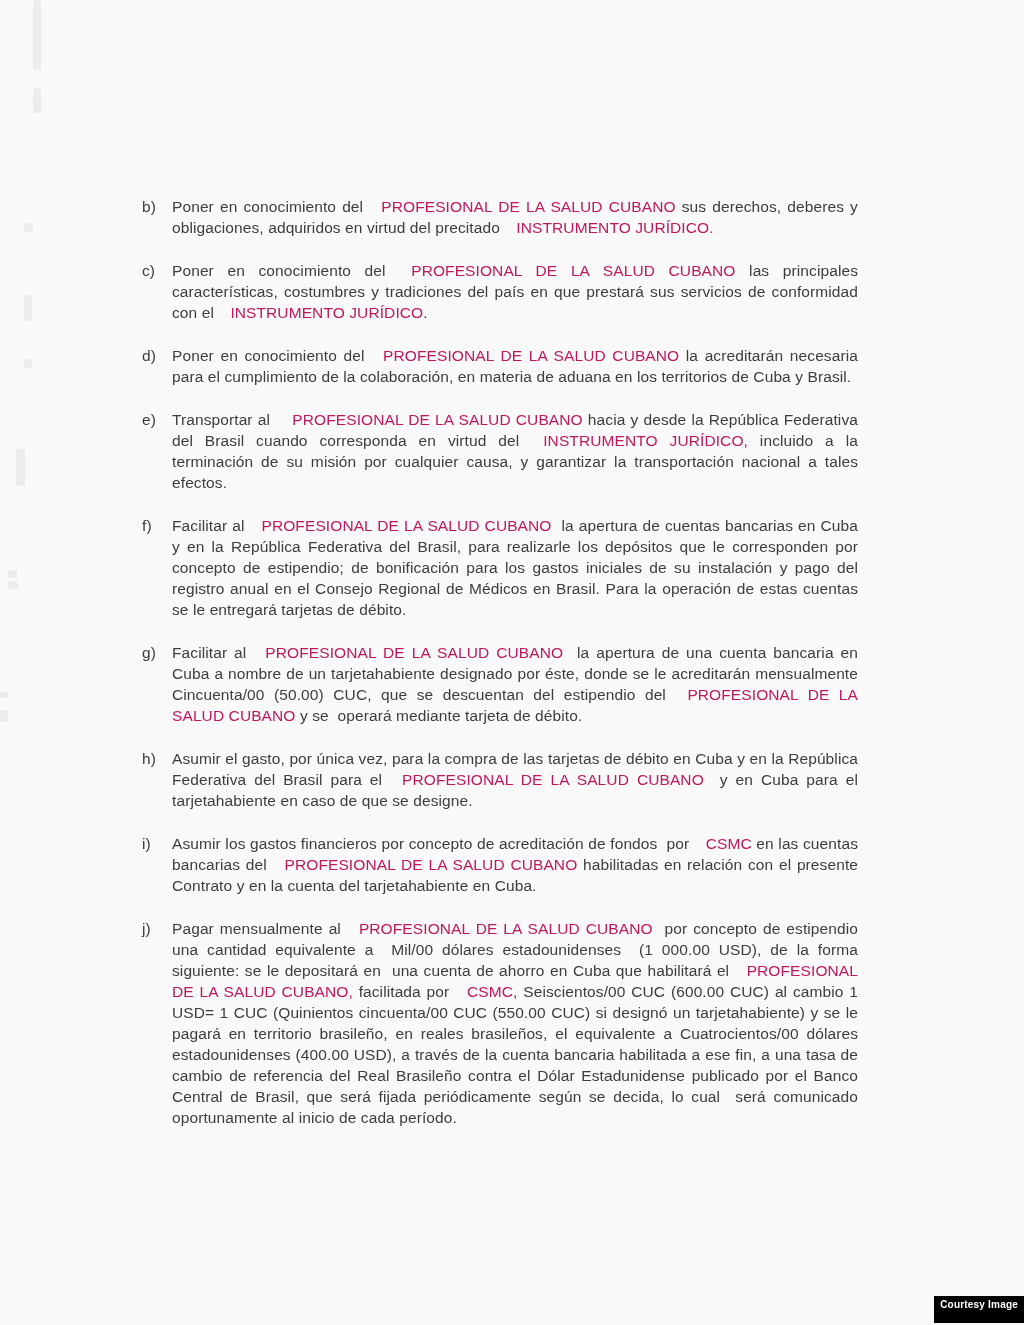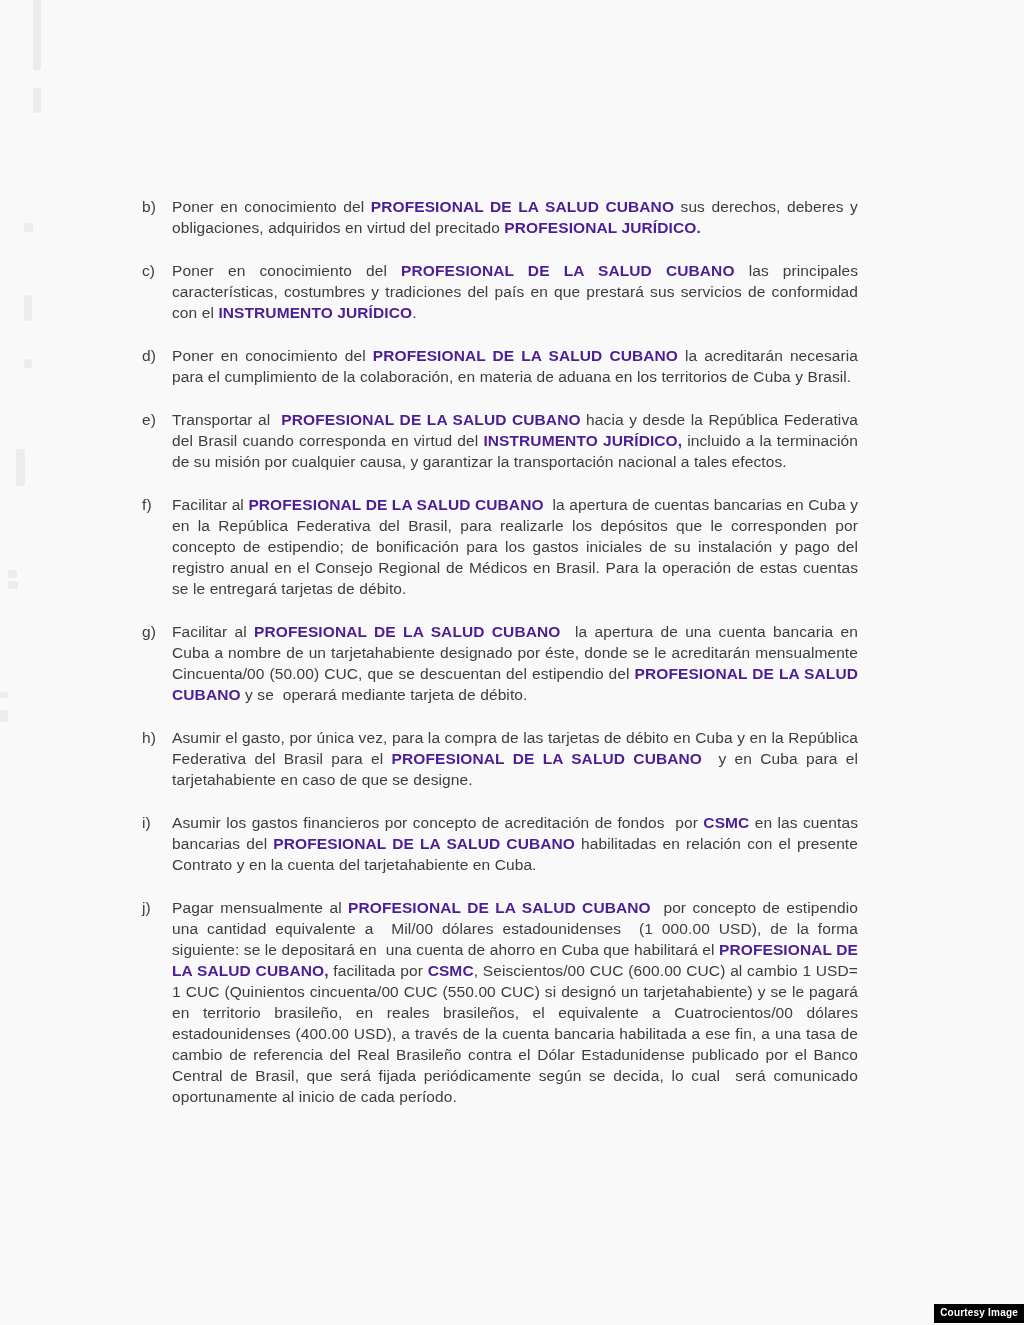--- a/index.html
+++ b/index.html
@@ -52,54 +52,55 @@
     position: relative;
     padding-left: 32px;
     margin-bottom: 22px;
   }
   .item .label {
     position: absolute;
     left: 2px;
     top: 0;
   }
   .item .b {
-    font-weight: 700;
-    color: #4c1d95;
+    font-weight: 400;
+    color: #be185d;
+    margin-left: 12px;
   }
   .watermark {
     position: absolute;
     right: 0;
     bottom: 2px;
     background: #000000;
     color: #ffffff;
     font-size: 10px;
     font-weight: 700;
     line-height: 12px;
-    padding: 3px 6px 4px 6px;
+    padding: 3px 6px 12px 6px;
     letter-spacing: 0.2px;
   }
 </style>
 </head>
 <body>
 
 <div class="page">
 
   <div class="artifact a1"></div>
   <div class="artifact a2"></div>
   <div class="artifact a3"></div>
   <div class="artifact a4"></div>
   <div class="artifact a5"></div>
   <div class="artifact a6"></div>
   <div class="artifact a7"></div>
   <div class="artifact a8"></div>
   <div class="artifact a9"></div>
   <div class="artifact a10"></div>
 
   <div class="doc-body">
-      <div class="item"><span class="label">b)</span><span>Poner en conocimiento del </span><span class="b">PROFESIONAL DE LA SALUD CUBANO</span><span> sus derechos, deberes y obligaciones, adquiridos en virtud del precitado </span><span class="b">PROFESIONAL JURÍDICO.</span></div>
+      <div class="item"><span class="label">b)</span><span>Poner en conocimiento del </span><span class="b">PROFESIONAL DE LA SALUD CUBANO</span><span> sus derechos, deberes y obligaciones, adquiridos en virtud del precitado </span><span class="b">INSTRUMENTO JURÍDICO.</span></div>
       <div class="item"><span class="label">c)</span><span>Poner en conocimiento del </span><span class="b">PROFESIONAL DE LA SALUD CUBANO</span><span> las principales características, costumbres y tradiciones del país en que prestará sus servicios de conformidad con el </span><span class="b">INSTRUMENTO JURÍDICO</span><span>.</span></div>
       <div class="item"><span class="label">d)</span><span>Poner en conocimiento del </span><span class="b">PROFESIONAL DE LA SALUD CUBANO</span><span> la acreditarán necesaria para el cumplimiento de la colaboración, en materia de aduana en los territorios de Cuba y Brasil.</span></div>
       <div class="item"><span class="label">e)</span><span>Transportar al &nbsp;</span><span class="b">PROFESIONAL DE LA SALUD CUBANO</span><span> hacia y desde la República Federativa del Brasil cuando corresponda en virtud del </span><span class="b">INSTRUMENTO JURÍDICO,</span><span> incluido a la terminación de su misión por cualquier causa, y garantizar la transportación nacional a tales efectos.</span></div>
       <div class="item"><span class="label">f)</span><span>Facilitar al </span><span class="b">PROFESIONAL DE LA SALUD CUBANO</span><span> &nbsp;la apertura de cuentas bancarias en Cuba y en la República Federativa del Brasil, para realizarle los depósitos que le corresponden por concepto de estipendio; de bonificación para los gastos iniciales de su instalación y pago del registro anual en el Consejo Regional de Médicos en Brasil. Para la operación de estas cuentas se le entregará tarjetas de débito.</span></div>
       <div class="item"><span class="label">g)</span><span>Facilitar al </span><span class="b">PROFESIONAL DE LA SALUD CUBANO</span><span> &nbsp;la apertura de una cuenta bancaria en Cuba a nombre de un tarjetahabiente designado por éste, donde se le acreditarán mensualmente Cincuenta/00 (50.00) CUC, que se descuentan del estipendio del </span><span class="b">PROFESIONAL DE LA SALUD CUBANO</span><span> y se &nbsp;operará mediante tarjeta de débito.</span></div>
       <div class="item"><span class="label">h)</span><span>Asumir el gasto, por única vez, para la compra de las tarjetas de débito en Cuba y en la República Federativa del Brasil para el </span><span class="b">PROFESIONAL DE LA SALUD CUBANO</span><span> &nbsp;y en Cuba para el tarjetahabiente en caso de que se designe.</span></div>
       <div class="item"><span class="label">i)</span><span>Asumir los gastos financieros por concepto de acreditación de fondos &nbsp;por </span><span class="b">CSMC</span><span> en las cuentas bancarias del </span><span class="b">PROFESIONAL DE LA SALUD CUBANO</span><span> habilitadas en relación con el presente Contrato y en la cuenta del tarjetahabiente en Cuba.</span></div>
       <div class="item"><span class="label">j)</span><span>Pagar mensualmente al </span><span class="b">PROFESIONAL DE LA SALUD CUBANO</span><span> &nbsp;por concepto de estipendio una cantidad equivalente a &nbsp;Mil/00 dólares estadounidenses &nbsp;(1 000.00 USD), de la forma siguiente: se le depositará en &nbsp;una cuenta de ahorro en Cuba que habilitará el </span><span class="b">PROFESIONAL DE LA SALUD CUBANO,</span><span> facilitada por </span><span class="b">CSMC</span><span>, Seiscientos/00 CUC (600.00 CUC) al cambio 1 USD= 1 CUC (Quinientos cincuenta/00 CUC (550.00 CUC) si designó un tarjetahabiente) y se le pagará en territorio brasileño, en reales brasileños, el equivalente a Cuatrocientos/00 dólares estadounidenses (400.00 USD), a través de la cuenta bancaria habilitada a ese fin, a una tasa de cambio de referencia del Real Brasileño contra el Dólar Estadunidense publicado por el Banco Central de Brasil, que será fijada periódicamente según se decida, lo cual &nbsp;será comunicado oportunamente al inicio de cada período.</span></div>
     </div>
 

